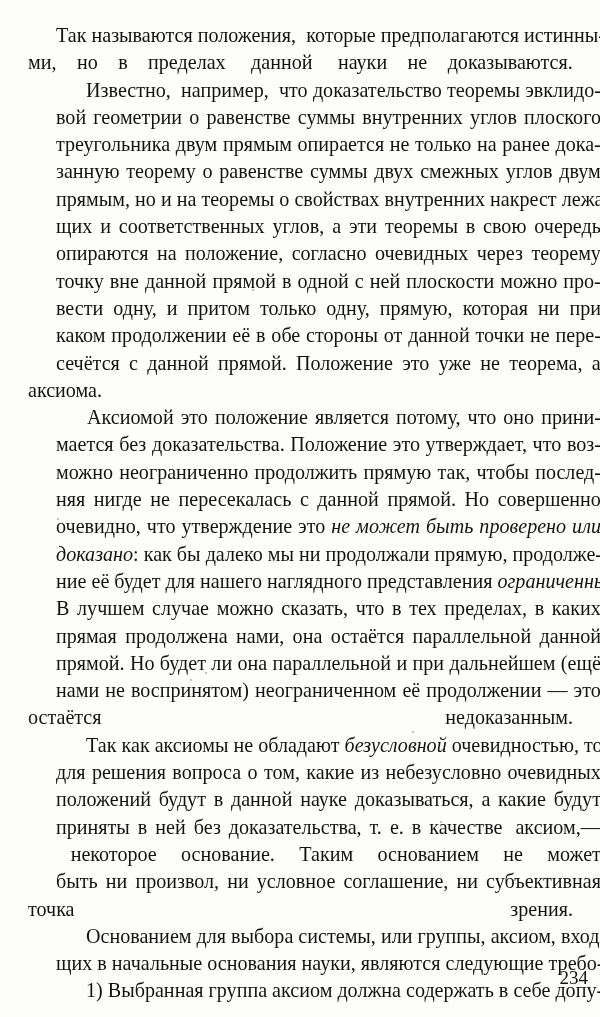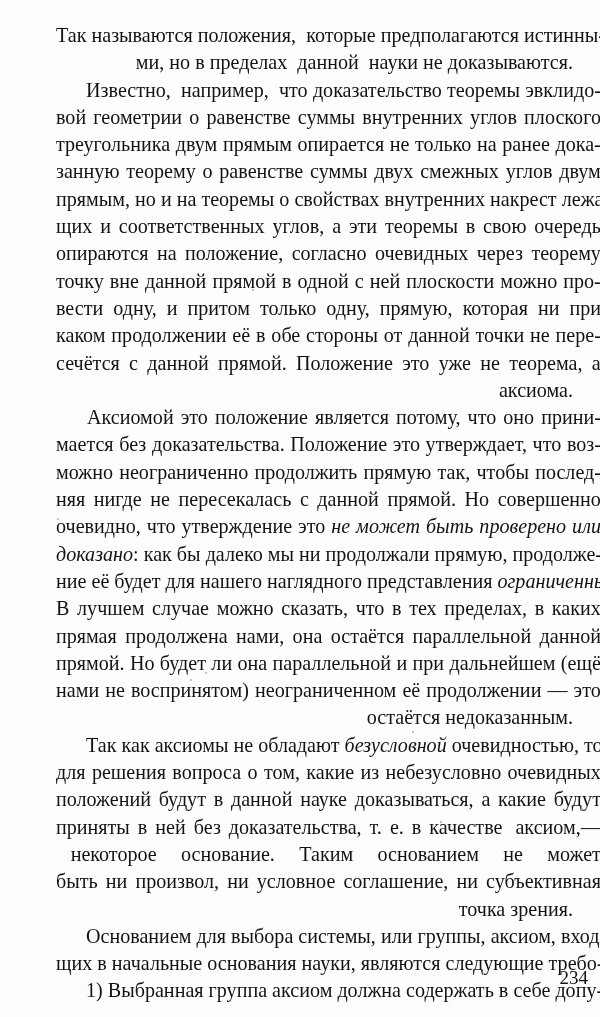--- a/index.html
+++ b/index.html
@@ -42,21 +42,21 @@
     font-weight: 400;
   }
 
   
   .line.just {
     justify-content: space-between;
     margin-left: 28px;
   }
   
   .line.last {
-    justify-content: flex-end;
+    justify-content: space-between;
   }
 
   .line > .w {
     display: inline-block;
     white-space: pre;
   }
 
   
   .indent {
     display: inline-block;

